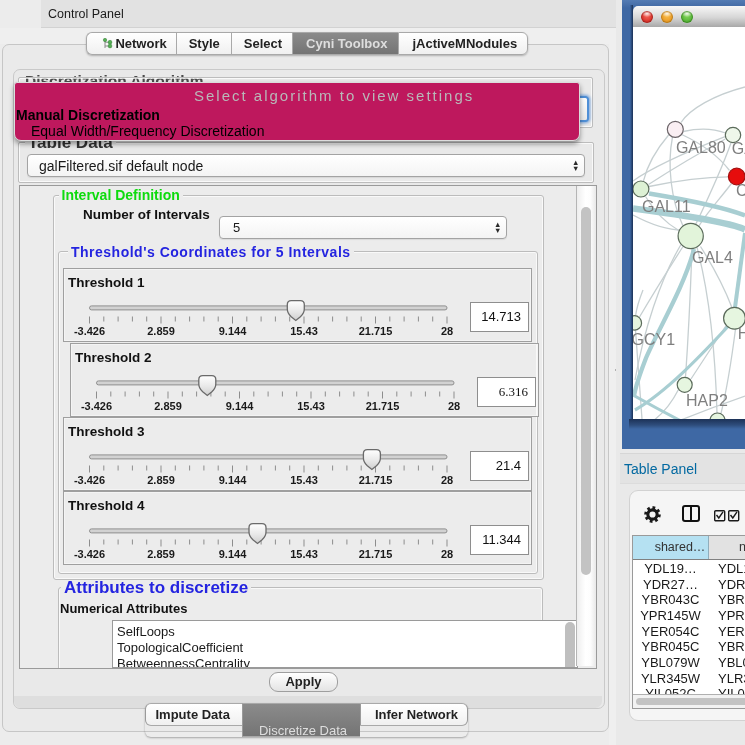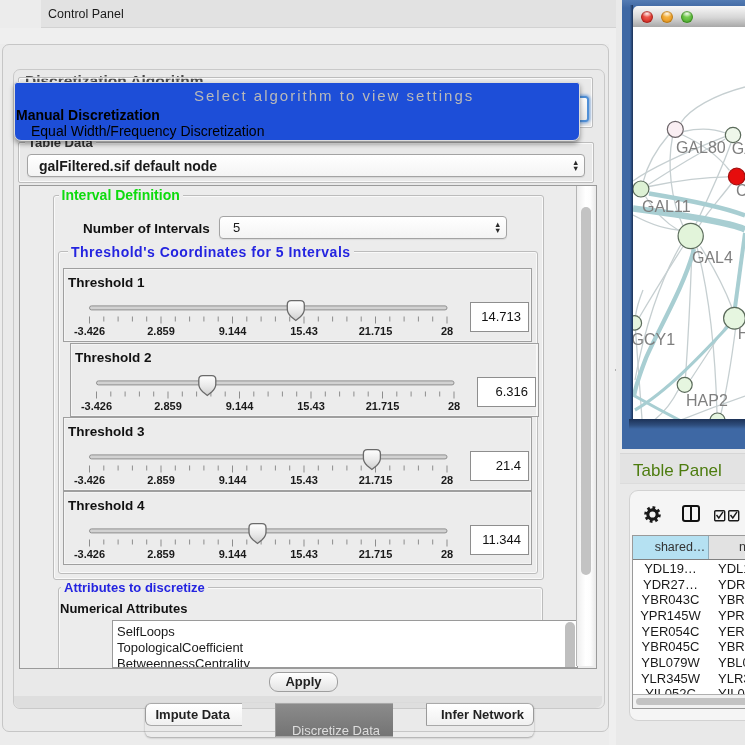--- a/index.html
+++ b/index.html
@@ -2,21 +2,21 @@
 <html><head>
 <meta charset="utf-8">
 <style>
   html,body{margin:0;padding:0;}
   body{width:745px;height:745px;position:relative;overflow:hidden;
        background:#ececec;font-family:"Liberation Sans",sans-serif;
        -webkit-font-smoothing:antialiased;}
   .abs{position:absolute;}
   .gbox{position:absolute;border:1px solid #bcbcbc;border-radius:2px;
         box-shadow:inset 0 0 0 1px rgba(255,255,255,.7);}
-  .gtitle{position:absolute;background:#e9e9e9;padding:0 3px;font-size:13px;
+  .gtitle{position:absolute;background:#e9e9e9;padding:0 3px;font-size:17px;
           font-weight:bold;line-height:13px;white-space:nowrap;}
   .combo{position:absolute;background:linear-gradient(#ffffff,#f4f4f4);
          border:1px solid #a3a3a3;border-radius:4px;font-size:13px;color:#1a1a1a;
          box-shadow:0 1px 1px rgba(0,0,0,.08);}
   .combo .ar{position:absolute;right:4.5px;top:0;bottom:0;display:flex;flex-direction:column;
              justify-content:center;color:#2a2a2a;font-size:7.5px;line-height:5.8px;}
   .tab{height:21px;line-height:21px;font-size:13px;font-weight:bold;color:#222;
        background:linear-gradient(#ffffff,#f0f0f0);padding:0 13px;
        border-top:1px solid #a9a9a9;border-bottom:1px solid #a9a9a9;white-space:nowrap;}
   .tabsel{background:linear-gradient(#8b8b8b,#747474);color:#dedede;}
@@ -40,48 +40,62 @@
     <div class="abs" style="left:7px;top:7px;font-size:12.5px;color:#1c1c1c;">Control Panel</div>
     <div class="abs" style="left:576.5px;top:10.5px;width:6.5px;height:6.5px;border:1.8px solid #1a1a1a;border-radius:2px;"></div>
     <div class="abs" style="left:592px;top:8px;width:13px;height:13px;font-size:14px;font-weight:bold;color:#111;line-height:13px;">✖</div>
   </div>
 
   <div class="abs" style="left:0;top:28px;width:616px;height:16px;background:#efefef;"></div>
 
   <div class="abs" style="left:2px;top:44px;width:605px;height:686px;background:#eaeaea;
        border:1px solid #c6c6c6;border-radius:7px;"></div>
 
+  <div class="abs" style="left:86.4px;top:32px;display:flex;border-radius:6px;
+       box-shadow:0 1px 2px rgba(0,0,0,.25);">
+    <div class="tab" style="border-left:1px solid #a9a9a9;border-radius:6px 0 0 6px;padding:0 9px 0 28px;position:relative;">
+      <svg class="abs" style="left:14.5px;top:5px;" width="11" height="12" viewBox="0 0 11 12">
+        <path d="M3,2 V10 M3,4.2 H7.5 M3,8 H7.5" stroke="#8a8a8a" stroke-width="1" fill="none"></path>
+        <circle cx="3" cy="2" r="1.7" fill="#54b054" stroke="#357a35" stroke-width="0.5"></circle>
+        <circle cx="8" cy="4.2" r="1.9" fill="#54b054" stroke="#357a35" stroke-width="0.5"></circle>
+        <circle cx="8" cy="8" r="1.9" fill="#54b054" stroke="#357a35" stroke-width="0.5"></circle>
+      </svg>Network</div>
+    <div class="tab" style="border-left:1px solid #a9a9a9;padding:0 11px 0 12px;">Style</div>
+    <div class="tab" style="border-left:1px solid #a9a9a9;padding:0 10px 0 12px;">Select</div>
+    <div class="tab tabsel" style="border-left:1px solid #a9a9a9;padding:0 10.5px 0 13px;">Cyni Toolbox</div>
+    <div class="tab" style="border-left:1px solid #a9a9a9;border-right:1px solid #a9a9a9;border-radius:0 6px 6px 0;padding:0 10px 0 13.5px;">jActiveMNodules</div>
+  </div>
 
   <div class="abs" style="left:13px;top:69px;width:590px;height:638px;background:#e9e9e9;
        border:1px solid #c9c9c9;border-radius:7px;"></div>
 
   <div class="abs" style="left:14px;top:696px;width:588px;height:12px;background:#dedede;border-radius:0 0 7px 7px;"></div>
 
   <div class="abs" style="left:25px;top:72px;font-size:15.5px;font-weight:bold;color:#4a4a4a;">Discretization Algorithm</div>
   <div class="gbox" style="left:18px;top:77px;width:573px;height:49px;"></div>
 
   <div class="abs" style="left:555px;top:96px;width:32px;height:24px;background:linear-gradient(#fff,#eee);border:1px solid #a3a3a3;border-radius:4px;"></div>
   <div class="abs" style="left:576px;top:96px;width:9px;height:22px;background:linear-gradient(#fdfdfd,#e8e8e8);
        border-radius:3.5px;border:2.5px solid #4f8fd6;box-shadow:0 0 2.5px 1.5px rgba(80,140,215,.6);"></div>
 
   <div class="gbox" style="left:18px;top:142px;width:574px;height:39px;"></div>
   <div class="gtitle" style="left:25px;top:136px;color:#333;">Table Data</div>
   <div class="combo" style="left:27px;top:154px;width:556px;height:21px;line-height:22px;font-size:14px;">
-    <span style="padding-left:11px;font-weight:bold;">galFiltered.sif default node</span>
+    <span style="padding-left:11px;">galFiltered.sif default node</span>
     <span class="ar">
         <span>▲</span>
         <span>▼</span>
       </span>
   </div>
 
   <div class="abs" style="left:19px;top:185px;width:576px;height:482px;border:1px solid #9a9a9a;background:#ececec;overflow:hidden;">
 
     <div class="gbox" style="left:33px;top:9px;width:489px;height:383px;border-radius:3px;"></div>
     <div class="gtitle" style="left:38.5px;top:2px;color:#0ddb0d;background:#ececec;font-size:14px;line-height:14px;">Interval Definition</div>
-    <div class="abs" style="left:63px;top:35px;font-size:13.5px;font-weight:bold;color:#111;">Number of Intervals</div>
+    <div class="abs" style="left:63px;top:21px;font-size:13.5px;font-weight:bold;color:#111;">Number of Intervals</div>
     <div class="combo" style="left:199px;top:30px;width:286px;height:21px;line-height:21px;">
       <span style="padding-left:13px;">5</span>
       <span class="ar">
           <span>▲</span>
           <span>▼</span>
         </span>
     </div>
 
     <div class="gbox" style="left:38px;top:65px;width:478px;height:321px;border-radius:3px;"></div>
     <div class="gtitle" style="left:48px;top:59px;color:#2424e0;background:#ececec;font-size:14px;line-height:14px;letter-spacing:0.5px;">Threshold's Coordinates for 5 Intervals</div>
@@ -113,21 +127,21 @@
         <g font-size="11" font-weight="bold" fill="#1a1a1a" font-family="Liberation Sans, sans-serif" transform="translate(0,-3.5)">
             <text x="25.5" y="69" text-anchor="middle">-3.426</text>
             <text x="97.0" y="69" text-anchor="middle">2.859</text>
             <text x="168.5" y="69" text-anchor="middle">9.144</text>
             <text x="240.0" y="69" text-anchor="middle">15.43</text>
             <text x="311.5" y="69" text-anchor="middle">21.715</text>
             <text x="383.0" y="69" text-anchor="middle">28</text>
           </g>
         <path d="M127.8,40 L127.8,35.6 Q127.8,31.6 131.8,31.6 L140.8,31.6 Q144.8,31.6 144.8,35.6 L144.8,40 Q144.8,44.2 140.9,47.8 L136.3,51.4 L131.7,47.8 Q127.8,44.2 127.8,40 Z" fill="url(#thg)" stroke="#6a6a6a" stroke-width="1.3"></path>
       </svg>
-      <div class="abs" style="left:406px;top:33px;width:50px;height:28px;background:#fff;border:1px solid #8e8e8e;font-size:13px;color:#111;text-align:right;line-height:28px;padding-right:7px;">6.316</div>
+      <div class="abs" style="left:406px;top:33px;width:50px;height:28px;background:#fff;border:1px solid #8e8e8e;font-size:13px;color:#111;text-align:right;line-height:28px;padding-right:7px;font-family:Liberation Serif, serif;">6.316</div>
     </div>
     <div class="abs" style="left:43px;top:231px;width:467px;height:72px;border:1px solid #9f9f9f;box-shadow:inset 0 0 0 1px #f4f4f4;">
       <div class="abs" style="left:4px;top:6px;font-size:13.5px;font-weight:bold;color:#111;">Threshold 3</div>
       <svg width="467" height="72" viewBox="0 0 467 72" style="position:absolute;left:0;top:0;">
         <rect x="25.5" y="36.9" width="357.5" height="4" rx="2" fill="#d2d2d2" stroke="#8f8f8f" stroke-width="1"></rect>
         <path d="M39.8,47.5 v5 M54.1,47.5 v5 M68.4,47.5 v5 M82.7,47.5 v5 M111.3,47.5 v5 M125.6,47.5 v5 M139.9,47.5 v5 M154.2,47.5 v5 M182.8,47.5 v5 M197.1,47.5 v5 M211.4,47.5 v5 M225.7,47.5 v5 M254.3,47.5 v5 M268.6,47.5 v5 M282.9,47.5 v5 M297.2,47.5 v5 M325.8,47.5 v5 M340.1,47.5 v5 M354.4,47.5 v5 M368.7,47.5 v5" stroke="#8d8d8d" stroke-width="1" fill="none"></path>
         <path d="M25.5,47.5 v7 M97.0,47.5 v7 M168.5,47.5 v7 M240.0,47.5 v7 M311.5,47.5 v7 M383.0,47.5 v7" stroke="#8d8d8d" stroke-width="1" fill="none"></path>
         <g font-size="11" font-weight="bold" fill="#1a1a1a" font-family="Liberation Sans, sans-serif" transform="translate(0,-3.5)">
             <text x="25.5" y="69" text-anchor="middle">-3.426</text>
             <text x="97.0" y="69" text-anchor="middle">2.859</text>
@@ -169,31 +183,31 @@
   </div>
 
   <div class="abs" style="left:576px;top:186px;width:19px;height:480px;background:linear-gradient(90deg,#eee,#fff 45%,#fdfdfd 70%,#e8e8e8);border-left:1px solid #b5b5b5;"></div>
   <div class="abs" style="left:581px;top:207px;width:10px;height:368px;background:#c3c3c3;border-radius:5px;"></div>
 
   <div class="abs" style="left:269px;top:672px;width:67px;height:18px;border:1px solid #9e9e9e;
        border-radius:9px;background:linear-gradient(#ffffff,#e4e4e4);text-align:center;
        font-size:13px;font-weight:bold;color:#222;line-height:18px;">Apply</div>
 
   <div class="abs" style="left:144.5px;top:703px;display:flex;border-radius:6px;
-       box-shadow:0 1px 2px rgba(0,0,0,.3);gap:33px;">
+       box-shadow:0 1px 2px rgba(0,0,0,.3);">
     <div class="tab" style="border-left:1px solid #9a9a9a;border-radius:6px 0 0 6px;padding:0 12px 0 10px;">Impute Data</div>
     <div class="tab tabsel" style="width:118px;padding:16px;text-align:center;font-weight:normal;border-left:1px solid #9a9a9a;box-sizing:border-box;">Discretize Data</div>
     <div class="tab" style="border-left:1px solid #9a9a9a;border-right:1px solid #9a9a9a;border-radius:0 6px 6px 0;padding:0 9px 0 14px;">Infer Network</div>
   </div>
 
   <div class="abs" style="left:609px;top:28px;width:13px;height:717px;background:#efefef;"></div>
   <div class="abs" style="left:615px;top:367px;width:0;height:0;border-top:3px solid transparent;border-bottom:3px solid transparent;border-right:4.5px solid #4a4a4a;"></div>
 </div>
 
-<div class="abs" style="left:14px;top:82px;width:564px;height:57px;background:#1d4ed8;
+<div class="abs" style="left:14px;top:82px;width:564px;height:57px;background:#be185d;
      border-radius:3px 3px 7px 7px;border:1px solid #dcdcdc;box-shadow:0 3px 5px rgba(0,0,0,.4);z-index:50;text-decoration:underline;">
   <div class="abs" style="left:179px;top:4px;font-size:15px;letter-spacing:2px;color:#b9b9b9;">Select algorithm to view settings</div>
   <div class="abs" style="left:1px;top:24px;font-size:14px;font-weight:bold;color:#000;">Manual Discretization</div>
   <div class="abs" style="left:16px;top:39.5px;font-size:14px;color:#000;">Equal Width/Frequency Discretization</div>
 </div>
 
 <div class="abs" style="left:616px;top:0;width:129px;height:745px;background:#e9e9e9;"></div>
 
 <div class="abs" style="left:622px;top:0;width:123px;height:449px;background:linear-gradient(#547cb4 0px,#4a72ab 4px,#3e68a4 8px,#3e68a4 100%);"></div>
 
@@ -266,21 +280,21 @@
     <text x="692" y="262.5">GAL4</text>
     <text x="631.6" y="345.4">GCY1</text>
     <text x="737.7" y="338.8">HA</text>
     <text x="686" y="405.5">HAP2</text>
   </g>
 </svg>
 </div>
 
 <div class="abs" style="left:620px;top:453px;width:125px;height:29px;background:#e3e3e3;
      border-top:1px solid #d6d6d6;border-bottom:1px solid #dcdcdc;">
-  <div class="abs" style="left:13px;top:7px;font-size:17px;color:#4d7c0f;">Table Panel</div>
+  <div class="abs" style="left:4px;top:7px;font-size:14px;color:#0369a1;">Table Panel</div>
 </div>
 
 <div class="abs" style="left:629px;top:490px;width:120px;height:229px;background:#f5f5f5;
      border:1px solid #d2d2d2;border-radius:9px 0 0 9px;">
 
   <svg class="abs" style="left:14px;top:15px;" width="17" height="17" viewBox="0 0 17 17">
     <path fill="#1a1a1a" fill-rule="evenodd" d="M8.6,0.1 L11.6,0.7 L11.0,2.8 L12.8,4.0 L14.5,2.7 L16.2,5.2 L14.3,6.2 L14.7,8.4 L16.9,8.6 L16.3,11.6 L14.2,11.0 L13.0,12.8 L14.3,14.5 L11.8,16.2 L10.8,14.3 L8.6,14.7 L8.4,16.9 L5.4,16.3 L6.0,14.2 L4.2,13.0 L2.5,14.3 L0.8,11.8 L2.7,10.8 L2.3,8.6 L0.1,8.4 L0.7,5.4 L2.8,6.0 L4.0,4.2 L2.7,2.5 L5.2,0.8 L6.2,2.7 L8.4,2.3 Z M11.6,8.5 A3.1,3.1 0 1 0 5.4,8.5 A3.1,3.1 0 1 0 11.6,8.5 Z"></path>
   </svg>
   <div class="abs" style="left:52px;top:14px;width:14px;height:13px;border:2.2px solid #111;border-radius:3px;"></div>
   <div class="abs" style="left:59.5px;top:15px;width:2.2px;height:15px;background:#111;"></div>

